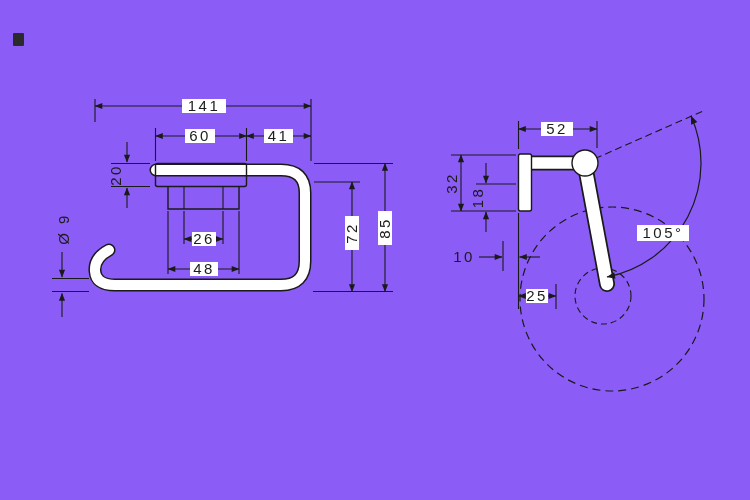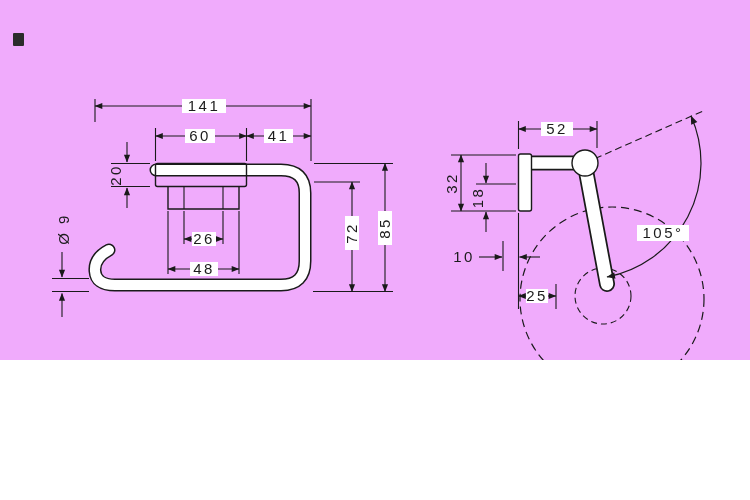--- a/index.html
+++ b/index.html
@@ -1,16 +1,16 @@
 <!DOCTYPE html>
 <html><head>
 <meta charset="utf-8">
 <style>
   html,body{margin:0;padding:0;background:#fff;}
-  .page{position:relative;width:750px;height:360px;background:#f0abfc;overflow:hidden;
+  .page{position:relative;width:750px;height:500px;background:#8b5cf6;overflow:hidden;
         font-family:"Liberation Sans","DejaVu Sans",sans-serif;}
   .corner-mark{position:absolute;left:13px;top:33px;width:11px;height:13px;
                background:#2b2b2b;border-radius:1px;}
   svg{position:absolute;left:0;top:0;}
   .thick{stroke:#1a1a1a;stroke-width:13;fill:none;stroke-linecap:round;stroke-linejoin:round;}
   .thickw{stroke:#ffffff;stroke-width:10;fill:none;stroke-linecap:round;stroke-linejoin:round;}
   .armb{stroke:#1a1a1a;stroke-width:16;fill:none;stroke-linecap:round;}
   .armw{stroke:#ffffff;stroke-width:12.5;fill:none;stroke-linecap:round;}
   .tarmb{stroke:#1a1a1a;stroke-width:15;fill:none;stroke-linecap:round;}
   .tarmw{stroke:#ffffff;stroke-width:11.5;fill:none;stroke-linecap:round;}

